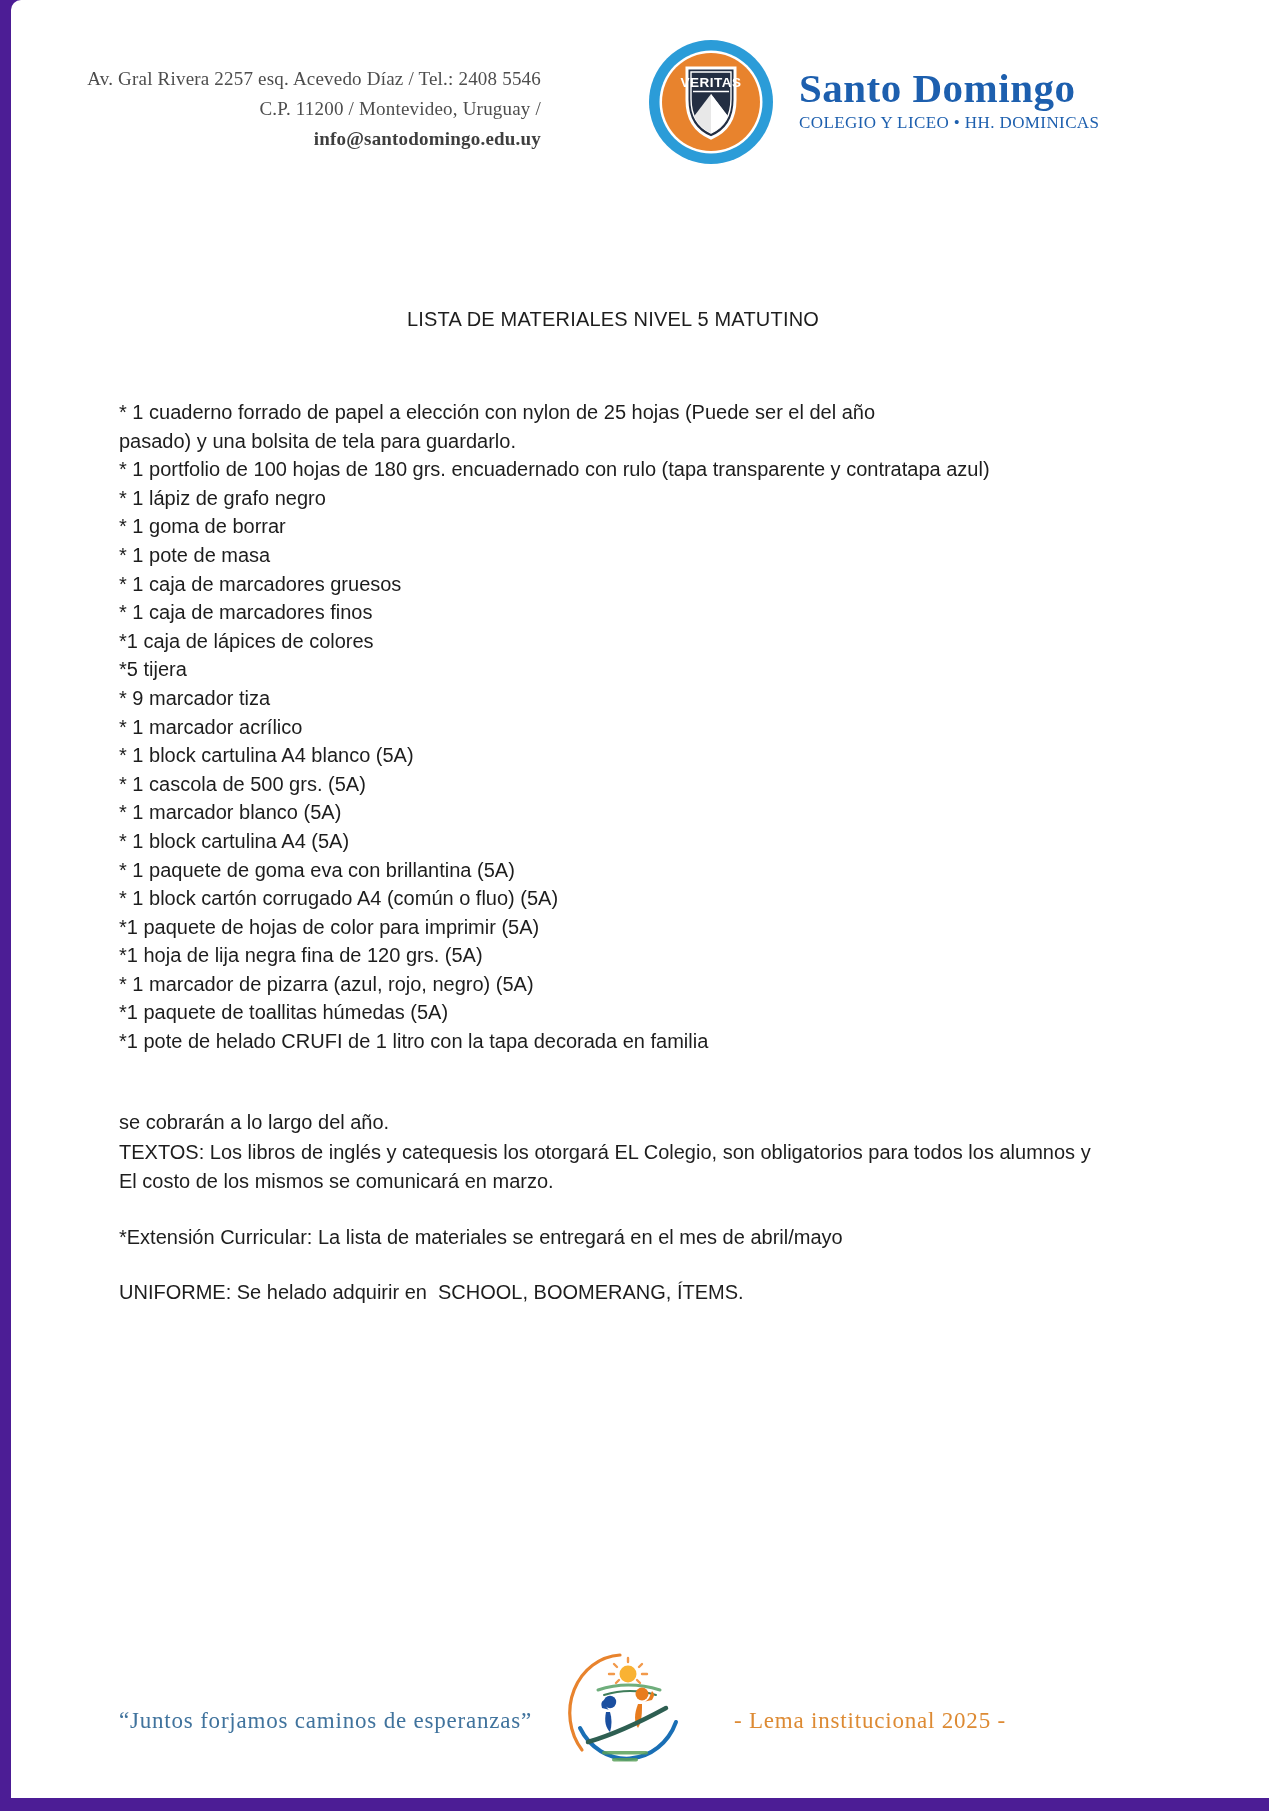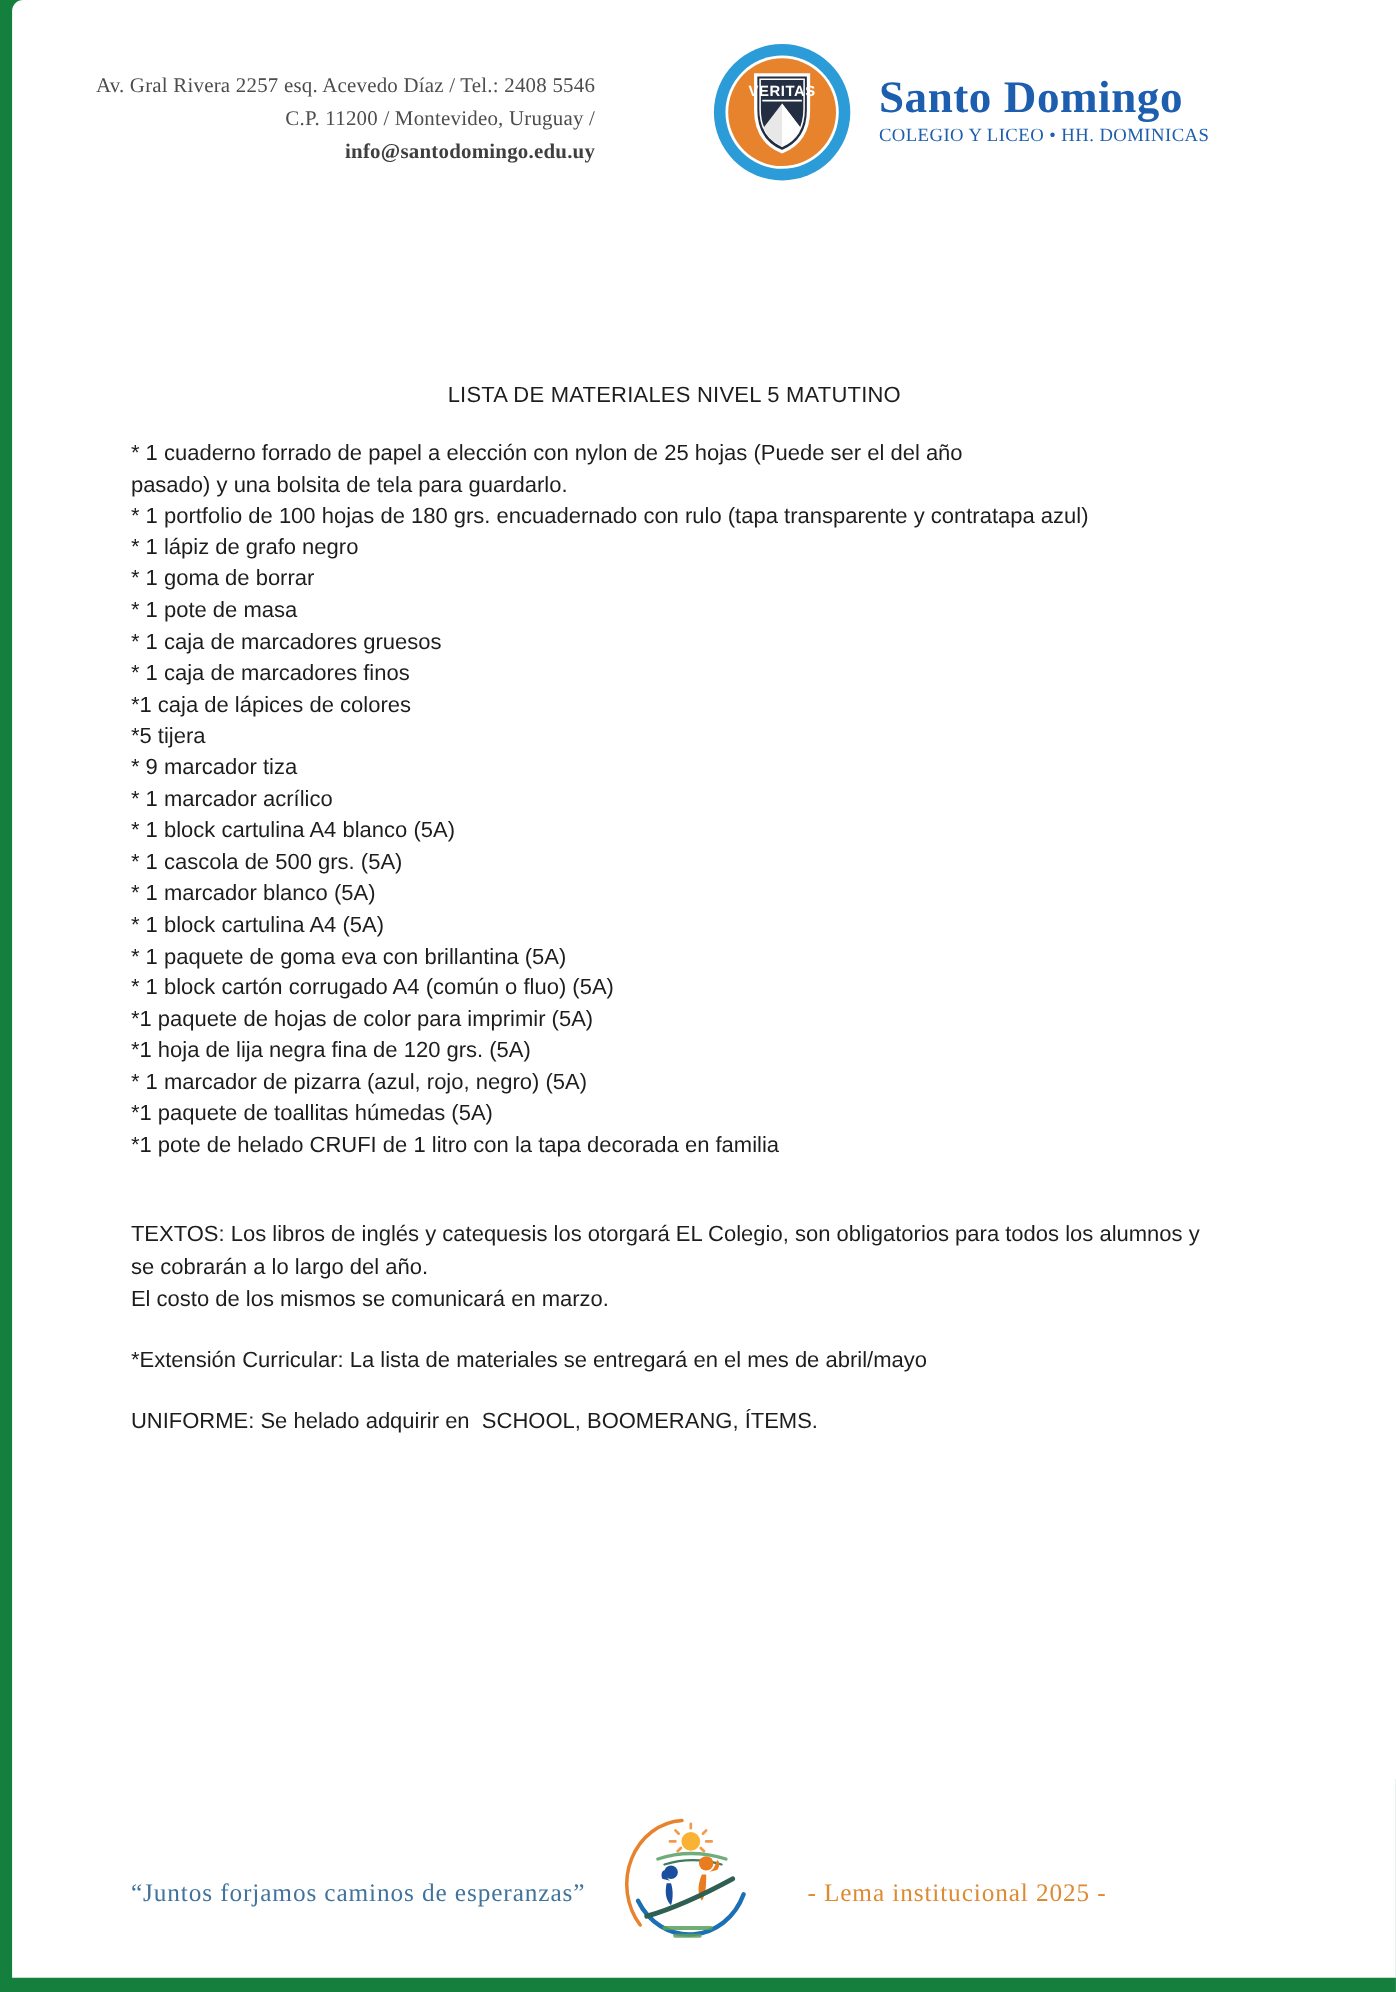--- a/index.html
+++ b/index.html
@@ -1,21 +1,21 @@
 <!DOCTYPE html>
 <html><head>
 <meta charset="utf-8">
 <style>
   * { margin: 0; padding: 0; box-sizing: border-box; }
   html, body { background: #e7e7e7; }
   .stage {
     position: relative;
     width: 1269px;
     height: 1811px;
-    background: #15803d;
+    background: #4c1d95;
     overflow: hidden;
     font-family: "Liberation Sans", sans-serif;
   }
   .page {
     position: absolute;
     top: 0; left: 11px; right: 0; bottom: 13px;
     background: #ffffff;
     border-top-left-radius: 10px;
   }
 
@@ -58,21 +58,20 @@
   }
 
   
   .doc-title {
     position: absolute;
     top: 308px; left: 52px; width: 1100px;
     text-align: center;
     font-size: 20px;
     color: #1d1d1d;
     letter-spacing: 0.2px;
-    margin-top: 40px;
   }
   .materials-list {
     position: absolute;
     top: 398px; left: 108px; width: 1100px;
     font-size: 20px;
     line-height: 28.6px;
     color: #1d1d1d;
   }
   .materials-list .line { white-space: pre; }
 
@@ -206,23 +205,23 @@
 
         <div class="line">* 1 marcador de pizarra (azul, rojo, negro) (5A)</div>
 
         <div class="line">*1 paquete de toallitas húmedas (5A)</div>
 
         <div class="line">*1 pote de helado CRUFI de 1 litro con la tapa decorada en familia</div>
       </div>
 
     <div class="notes-block">
 
+        <div class="line">se cobrarán a lo largo del año.</div>
+
         <div class="line">TEXTOS: Los libros de inglés y catequesis los otorgará EL Colegio, son obligatorios para todos los alumnos y</div>
-
-        <div class="line">se cobrarán a lo largo del año.</div>
 
         <div class="line">El costo de los mismos se comunicará en marzo.</div>
       </div>
 
     <div class="extension-line">*Extensión Curricular: La lista de materiales se entregará en el mes de abril/mayo</div>
 
     <div class="uniform-line">UNIFORME: Se helado adquirir en  SCHOOL, BOOMERANG, ÍTEMS.</div>
 
     <div class="footer-motto">“Juntos forjamos caminos de esperanzas”</div>
 

